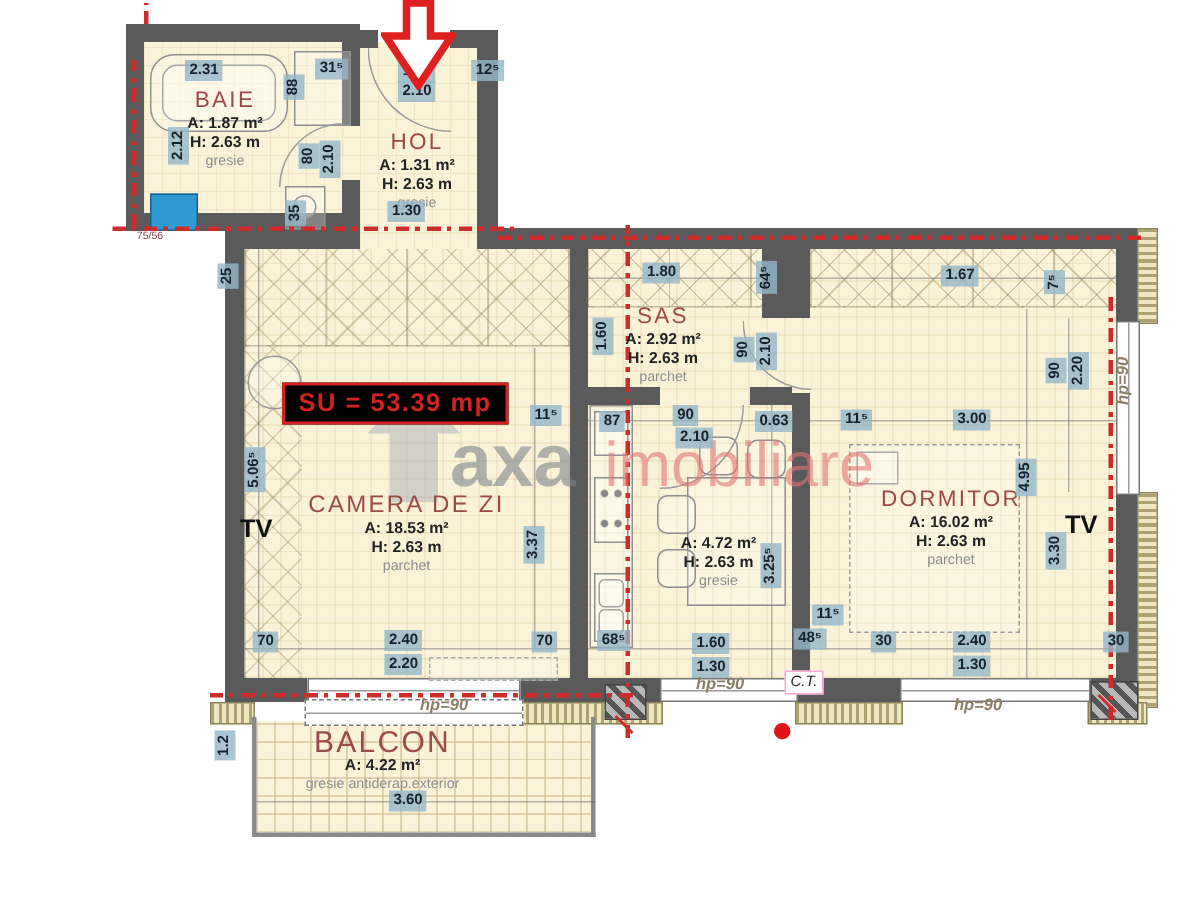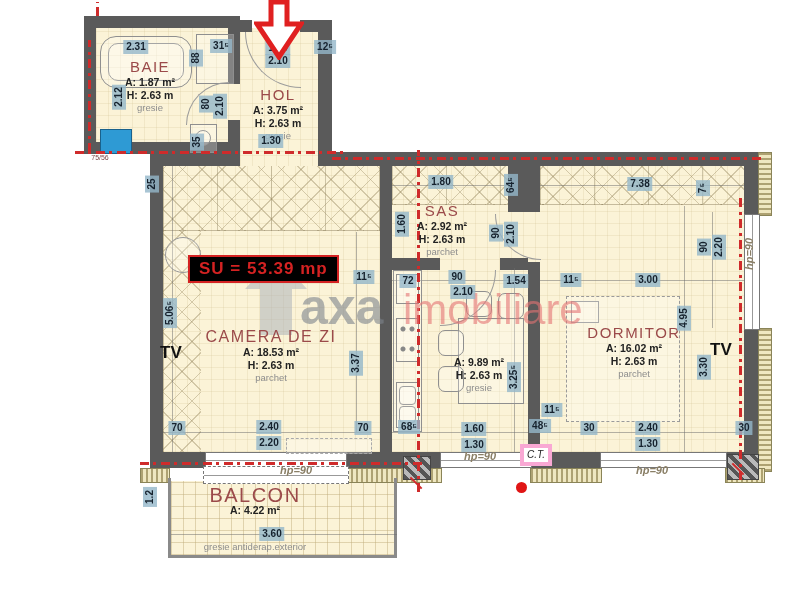--- a/index.html
+++ b/index.html
@@ -34,27 +34,27 @@
     background-image:repeating-linear-gradient(0deg,#cf2b2b 0 9px,transparent 9px 13px,#cf2b2b 13px 16px,transparent 16px 21px)}
   .rtick{position:absolute;width:16px;height:2px;background:#cf2b2b;transform:rotate(45deg);z-index:5}
   .wm{position:absolute;z-index:6;pointer-events:none}
   .wm span{position:absolute;font-weight:bold;white-space:nowrap}
   #su{position:absolute;left:188px;top:255px;background:#000000;border:2px solid #d42222;color:#d42222;
       font-weight:bold;font-size:17px;padding:2px 9px;z-index:7;letter-spacing:1px}
   .room{position:absolute;text-align:center;z-index:7;color:#222}
   .room .nm{color:#9b4a4a;font-size:15px;letter-spacing:1.5px;line-height:18px}
   .room .ar,.room .ht{font-size:10.5px;font-weight:bold;line-height:13px}
   .room .fl{font-size:9.5px;color:#8d8d8d;line-height:12px}
-  .room .fl.gap{margin-top:24px}
+  .room .fl.gap{}
   .tv{position:absolute;font-weight:bold;font-size:17px;color:#111;z-index:7}
   .dim{position:absolute;transform:translate(-50%,-50%);background:rgba(147,183,201,.8);color:#16222e;
        font-size:10px;font-weight:bold;line-height:12px;padding:1px 3px;white-space:nowrap;z-index:8}
   .dim.v{writing-mode:vertical-rl;transform:translate(-50%,-50%) rotate(180deg);padding:3px 1px}
   .dim.hp{background:transparent;color:#8a7f66;font-style:italic;font-weight:bold;font-size:11px}
-  .dim.box{background:#fff;border:4px solid #f9a8d4;font-style:italic;font-weight:normal;color:#222;font-size:10px}
+  .dim.box{background:#fff;border:1px solid #f9a8d4;font-style:italic;font-weight:normal;color:#222;font-size:10px}
   .dim.plain{background:transparent;font-size:7px;color:#7c4848;font-weight:normal}
   .dot{position:absolute;width:11px;height:11px;border-radius:50%;background:#e01515;z-index:8}
   .arrow{position:absolute;z-index:9}
 </style>
 </head>
 <body>
 
 <div id="plan">
 
   <div class="floor" style="left:96px;top:28px;width:222px;height:124px"></div>
@@ -185,38 +185,38 @@
   <div id="su">SU = 53.39 mp</div>
 
   <div class="room" style="left:92px;top:58px;width:116px">
     <div class="nm">BAIE</div>
     <div class="ar">A: 1.87 m²</div>
     <div class="ht">H: 2.63 m</div>
     <div class="fl">gresie</div>
   </div>
   <div class="room" style="left:236px;top:86px;width:84px">
     <div class="nm">HOL</div>
-    <div class="ar">A: 3.75 m²</div>
+    <div class="ar">A: 1.31 m²</div>
     <div class="ht">H: 2.63 m</div>
     <div class="fl">gresie</div>
   </div>
   <div class="room" style="left:400px;top:202px;width:84px">
     <div class="nm">SAS</div>
     <div class="ar">A: 2.92 m²</div>
     <div class="ht">H: 2.63 m</div>
     <div class="fl">parchet</div>
   </div>
   <div class="room" style="left:186px;top:328px;width:170px">
     <div class="nm" style="font-size:16px">CAMERA DE ZI</div>
     <div class="ar">A: 18.53 m²</div>
     <div class="ht">H: 2.63 m</div>
     <div class="fl">parchet</div>
   </div>
   <div class="room" style="left:424px;top:356px;width:110px">
-    <div class="ar">A: 9.89 m²</div>
+    <div class="ar">A: 4.72 m²</div>
     <div class="ht">H: 2.63 m</div>
     <div class="fl">gresie</div>
   </div>
   <div class="room" style="left:580px;top:324px;width:108px">
     <div class="nm">DORMITOR</div>
     <div class="ar">A: 16.02 m²</div>
     <div class="ht">H: 2.63 m</div>
     <div class="fl">parchet</div>
   </div>
   <div class="room" style="left:180px;top:486px;width:150px">
@@ -242,33 +242,33 @@
       <span class="dim v" style="left: 197px; top: 142px;">35</span>
       <span class="dim" style="left: 278px; top: 48px;">1.00</span>
       <span class="dim" style="left: 278px; top: 61px;">2.10</span>
       <span class="dim" style="left: 325px; top: 47px;">12⁵</span>
       <span class="dim" style="left: 271px; top: 141px;">1.30</span>
       <span class="dim v" style="left: 152px; top: 184px;">25</span>
       <span class="dim plain" style="left: 100px; top: 158px;">75/56</span>
       <span class="dim" style="left: 441px; top: 182px;">1.80</span>
       <span class="dim v" style="left: 511px; top: 185px;">64⁵</span>
       <span class="dim v" style="left: 402px; top: 224px;">1.60</span>
-      <span class="dim" style="left: 640px; top: 184px;">7.38</span>
+      <span class="dim" style="left: 640px; top: 184px;">1.67</span>
       <span class="dim v" style="left: 703px; top: 188px;">7⁵</span>
       <span class="dim v" style="left: 496px; top: 233px;">90</span>
       <span class="dim v" style="left: 511px; top: 234px;">2.10</span>
       <span class="dim v" style="left: 704px; top: 247px;">90</span>
       <span class="dim v" style="left: 719px; top: 247px;">2.20</span>
       <span class="dim v hp" style="left: 749px; top: 254px;">hp=90</span>
       <span class="dim v" style="left: 170px; top: 313px;">5.06⁵</span>
       <span class="dim" style="left: 364px; top: 277px;">11⁵</span>
-      <span class="dim" style="left: 408px; top: 281px;">72</span>
+      <span class="dim" style="left: 408px; top: 281px;">87</span>
       <span class="dim" style="left: 457px; top: 277px;">90</span>
       <span class="dim" style="left: 463px; top: 292px;">2.10</span>
-      <span class="dim" style="left: 516px; top: 281px;">1.54</span>
+      <span class="dim" style="left: 516px; top: 281px;">0.63</span>
       <span class="dim" style="left: 571px; top: 280px;">11⁵</span>
       <span class="dim" style="left: 648px; top: 280px;">3.00</span>
       <span class="dim v" style="left: 356px; top: 363px;">3.37</span>
       <span class="dim v" style="left: 684px; top: 318px;">4.95</span>
       <span class="dim v" style="left: 704px; top: 367px;">3.30</span>
       <span class="dim v" style="left: 514px; top: 377px;">3.25⁵</span>
       <span class="dim" style="left: 552px; top: 410px;">11⁵</span>
       <span class="dim" style="left: 177px; top: 428px;">70</span>
       <span class="dim" style="left: 269px; top: 427px;">2.40</span>
       <span class="dim" style="left: 269px; top: 443px;">2.20</span>

